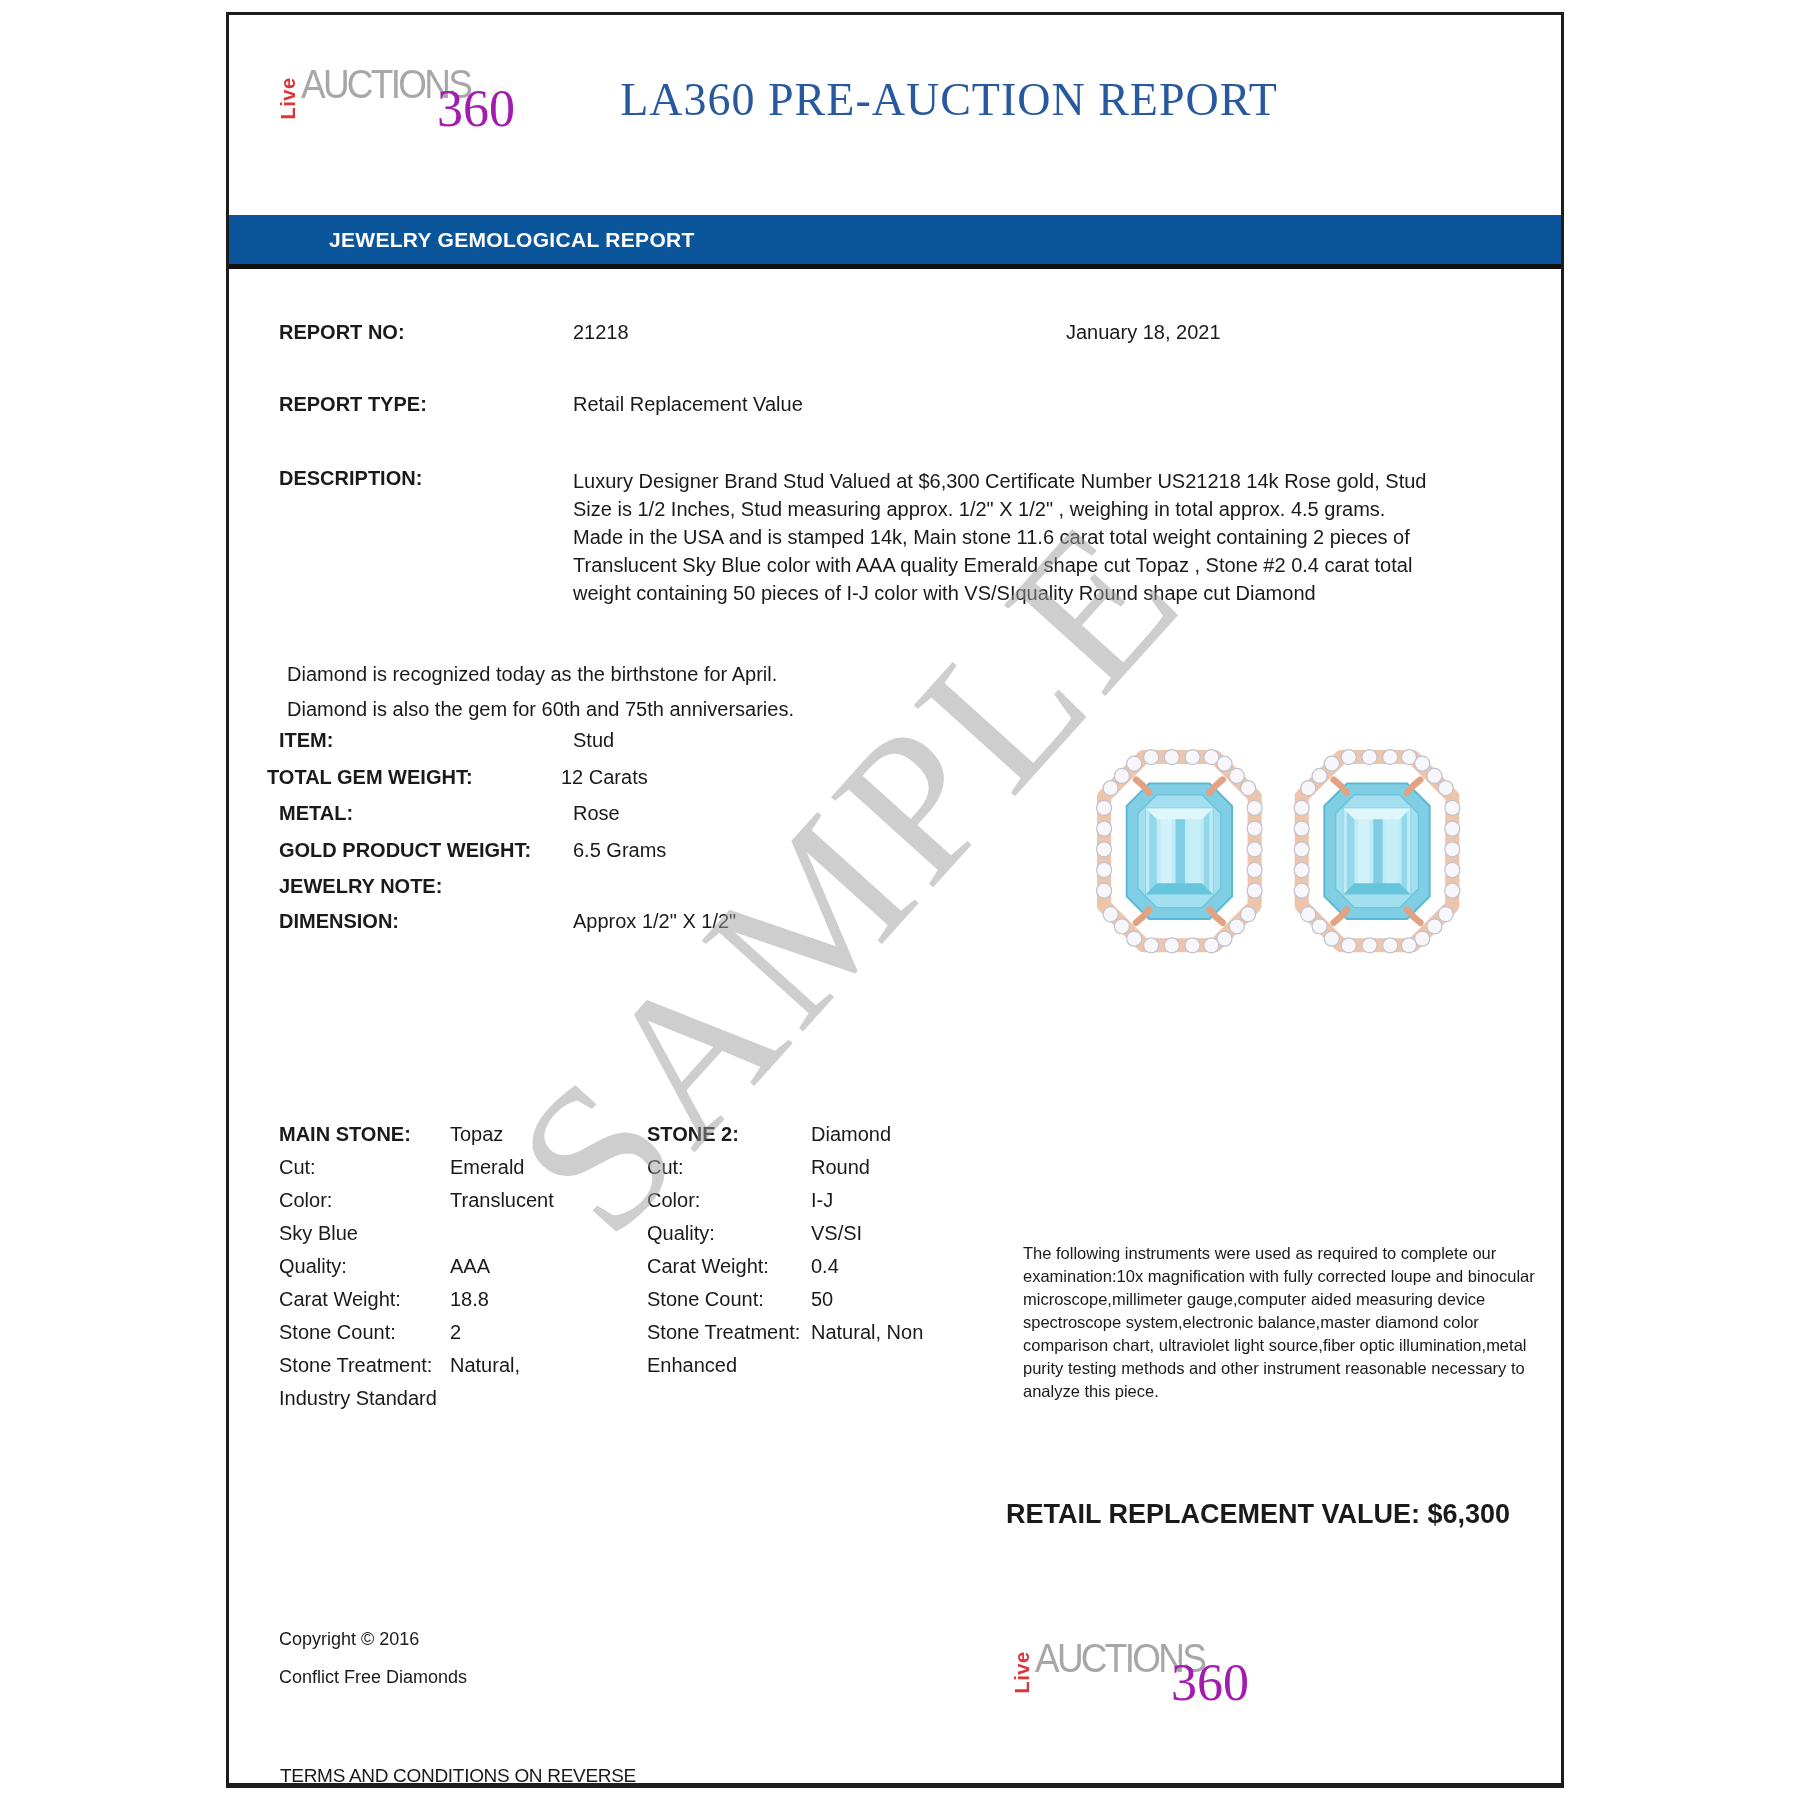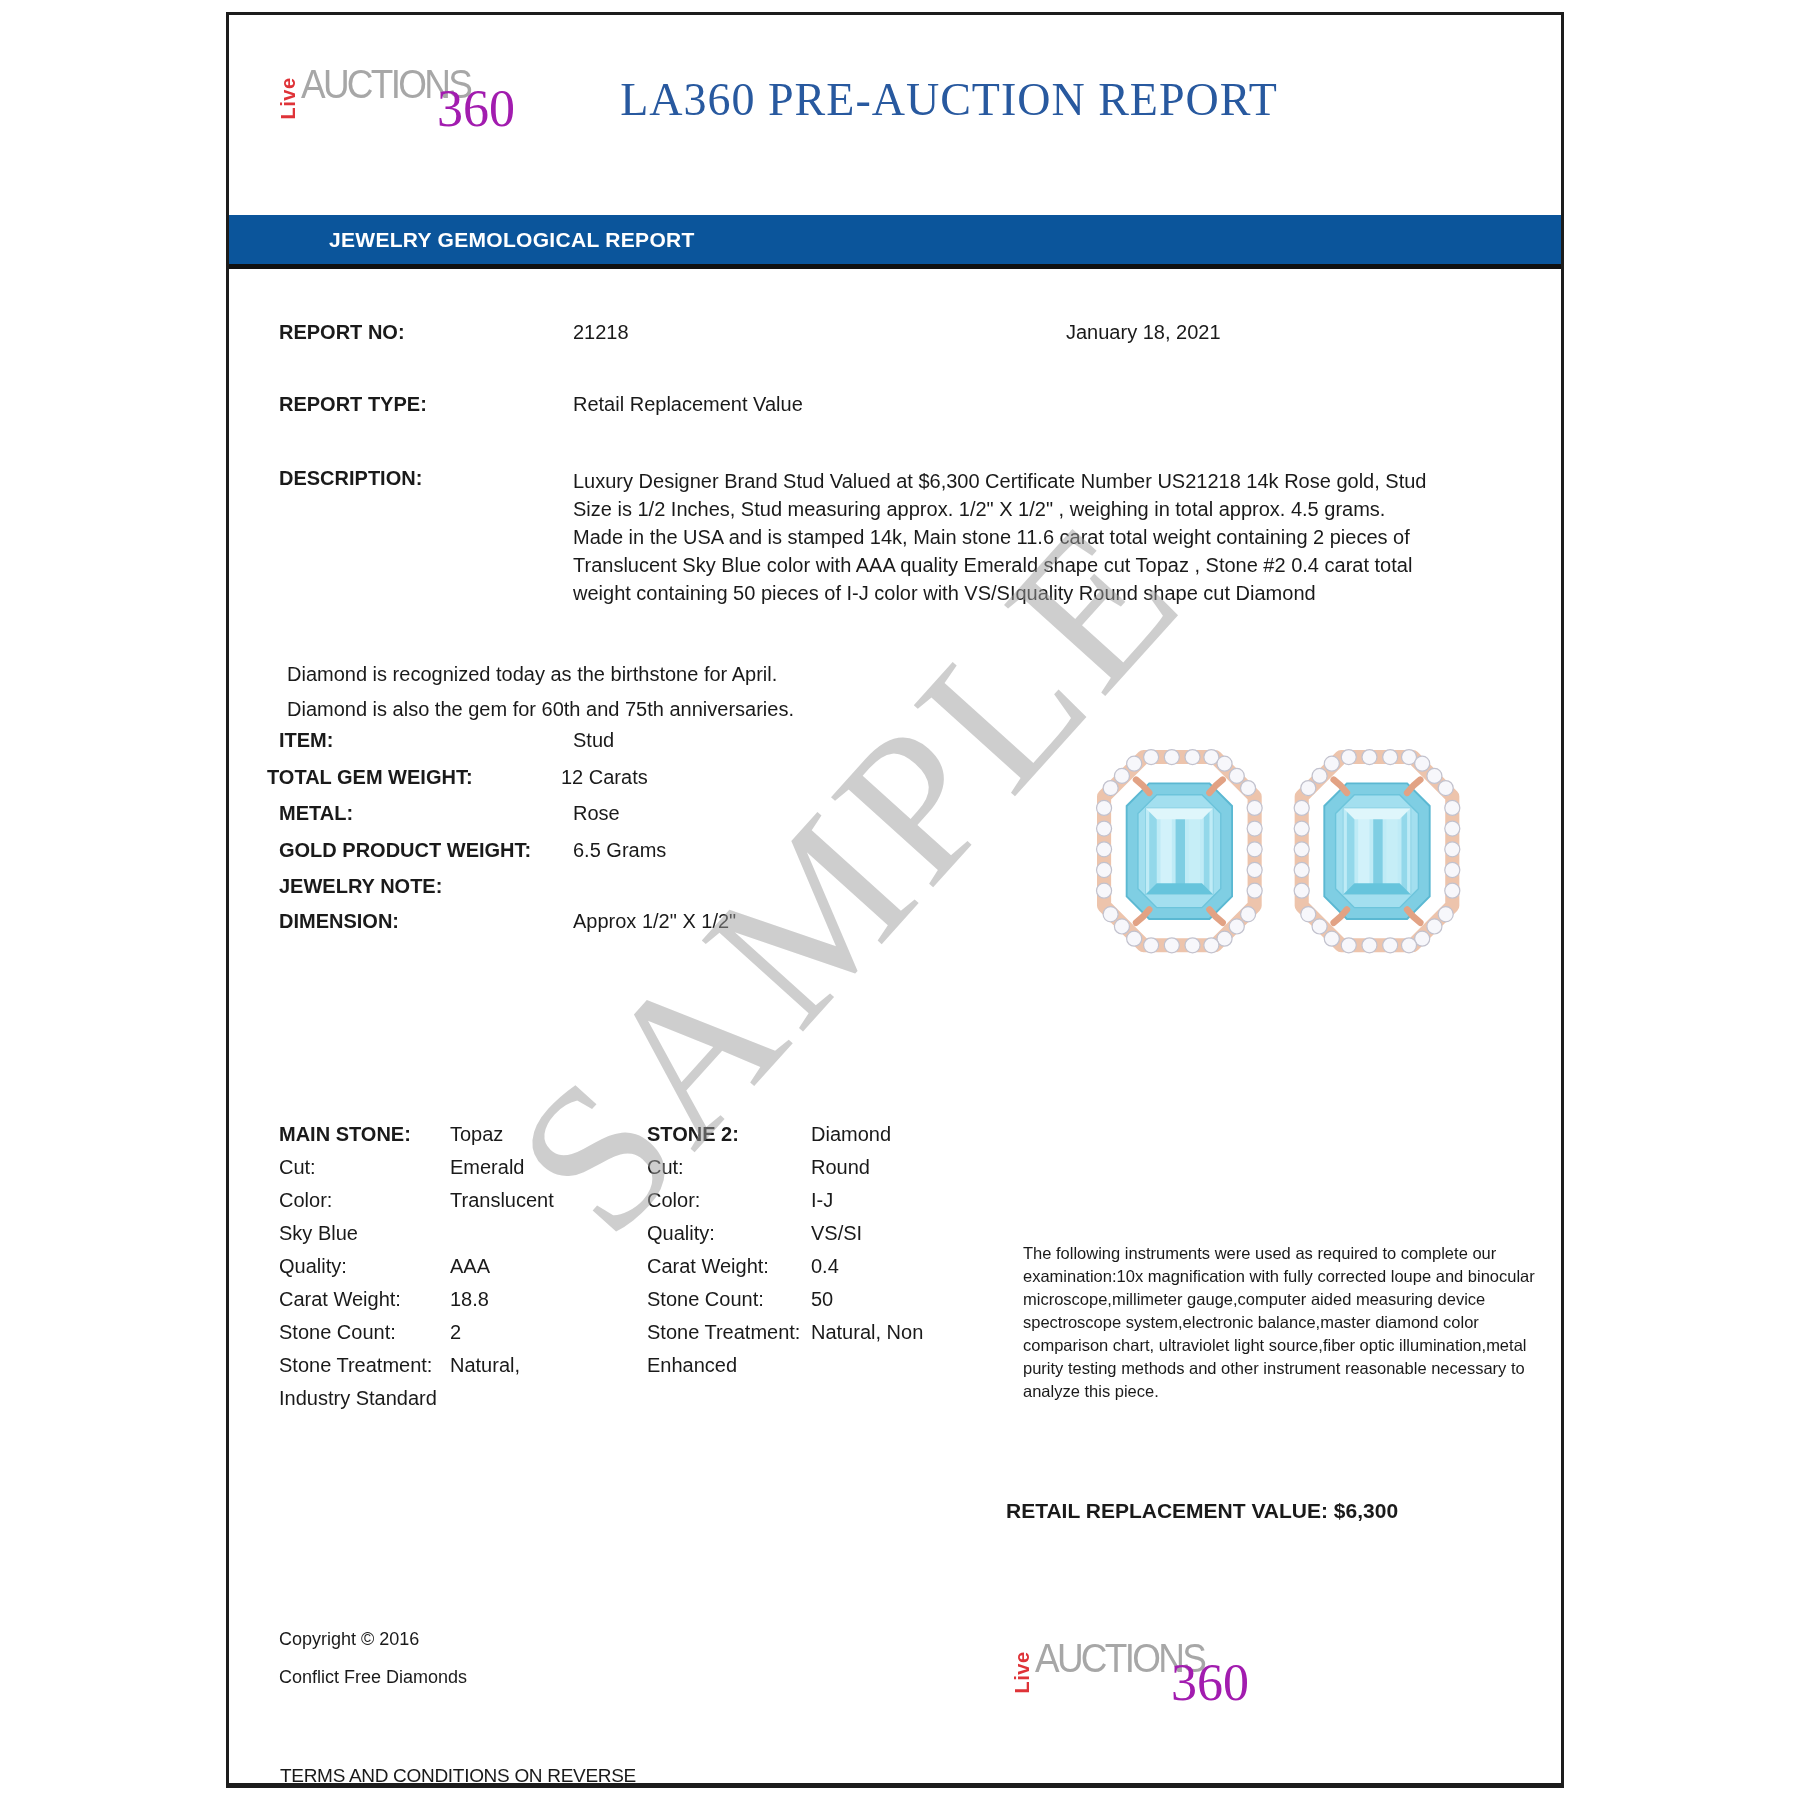--- a/index.html
+++ b/index.html
@@ -54,21 +54,21 @@
   .note-line{position:absolute;left:50px;font-size:20px;white-space:nowrap;margin-left:8px;}
 
   
   .sline{position:absolute;font-size:20px;white-space:nowrap;}
   .sl{display:inline-block;min-width:171px;}
   .sl2{display:inline-block;min-width:164px;}
   .sbold .sl,.sbold .sl2{font-weight:700;}
 
   
   .rcol{position:absolute;left:794px;width:520px;font-size:16.5px;line-height:23px;}
-  .retail{position:absolute;left:777px;top:1484px;font-size:21px;font-weight:700;white-space:nowrap;}
+  .retail{position:absolute;left:777px;top:1484px;font-size:27px;font-weight:700;white-space:nowrap;}
 
   
   .foot{position:absolute;left:50px;font-size:18px;white-space:nowrap;}
   .terms{position:absolute;left:51px;top:1750px;font-size:19px;letter-spacing:-.3px;white-space:nowrap;}
 
   
   .watermark{
     position:absolute;left:140px;top:756px;width:960px;height:210px;
     font-family:"Liberation Serif",serif;font-size:208px;line-height:210px;
     text-align:center;color:rgba(158,158,158,.5);letter-spacing:8px;

